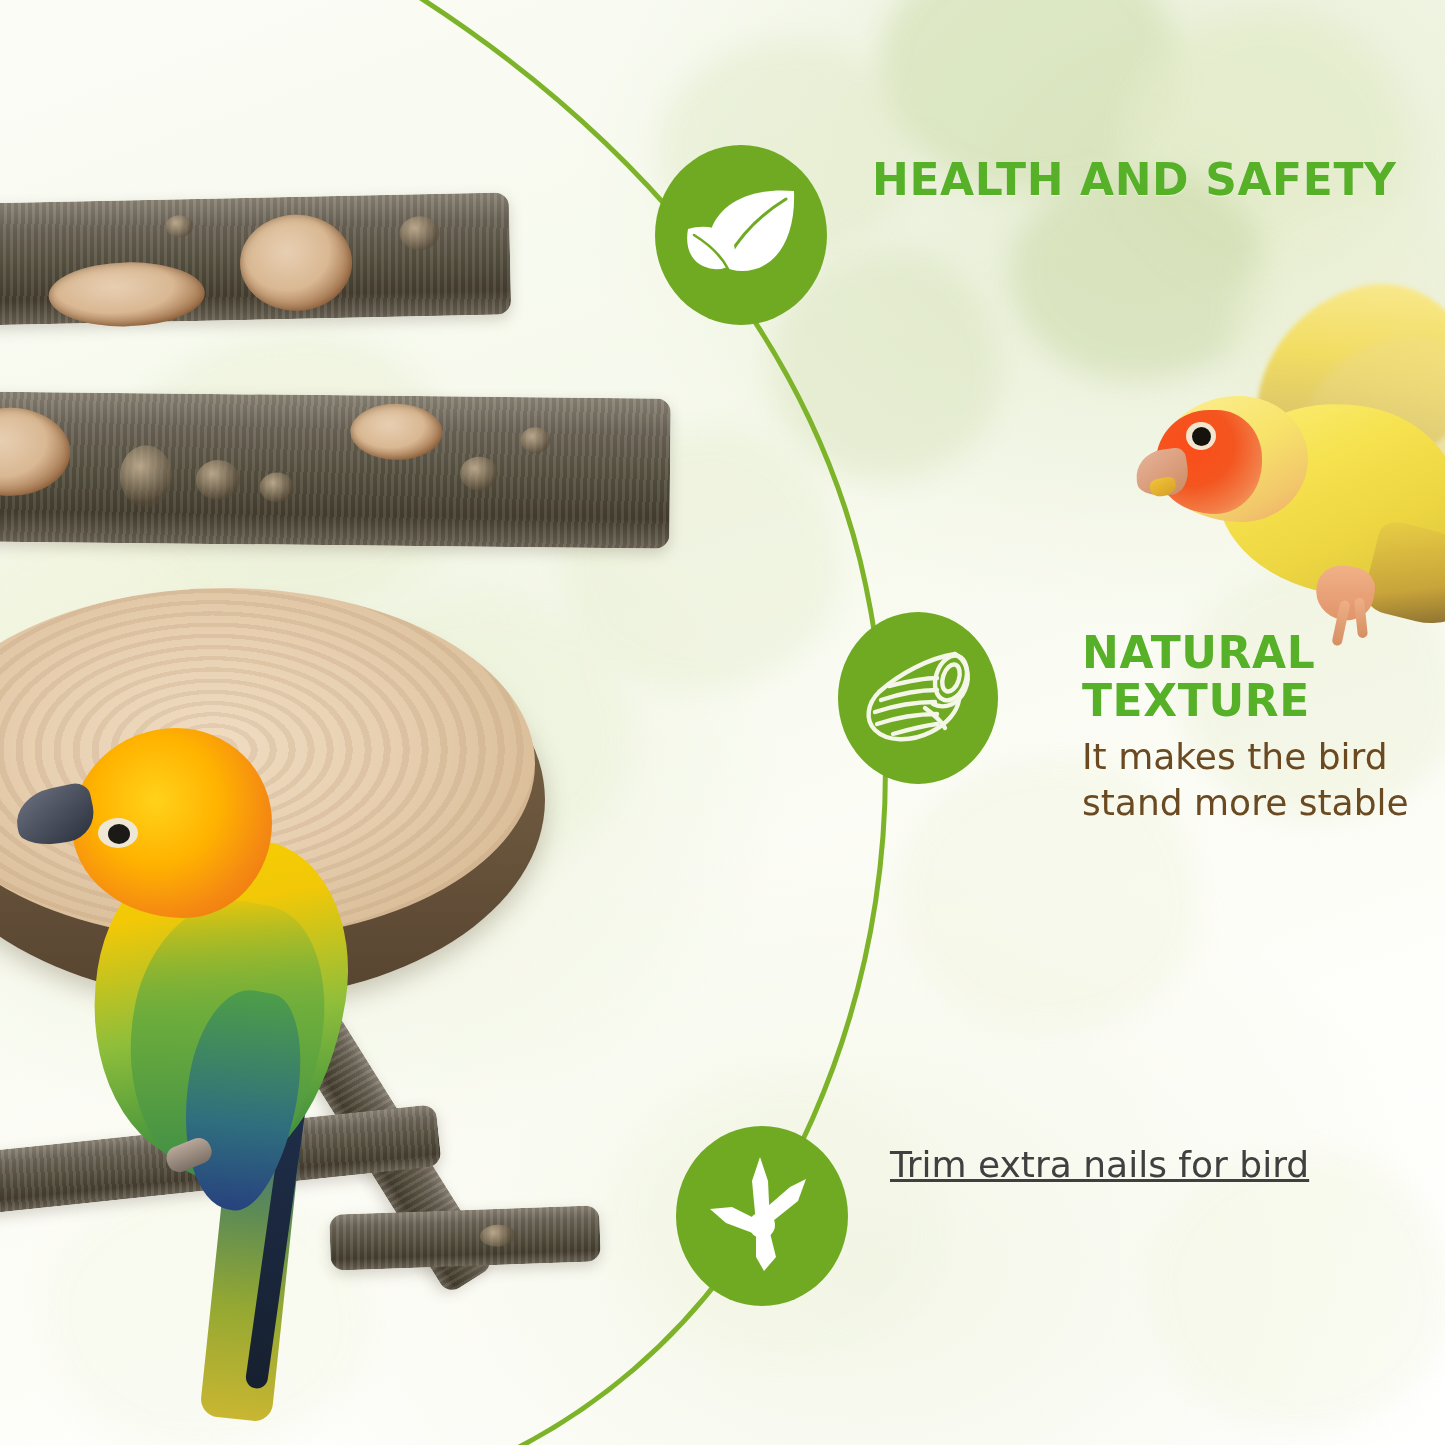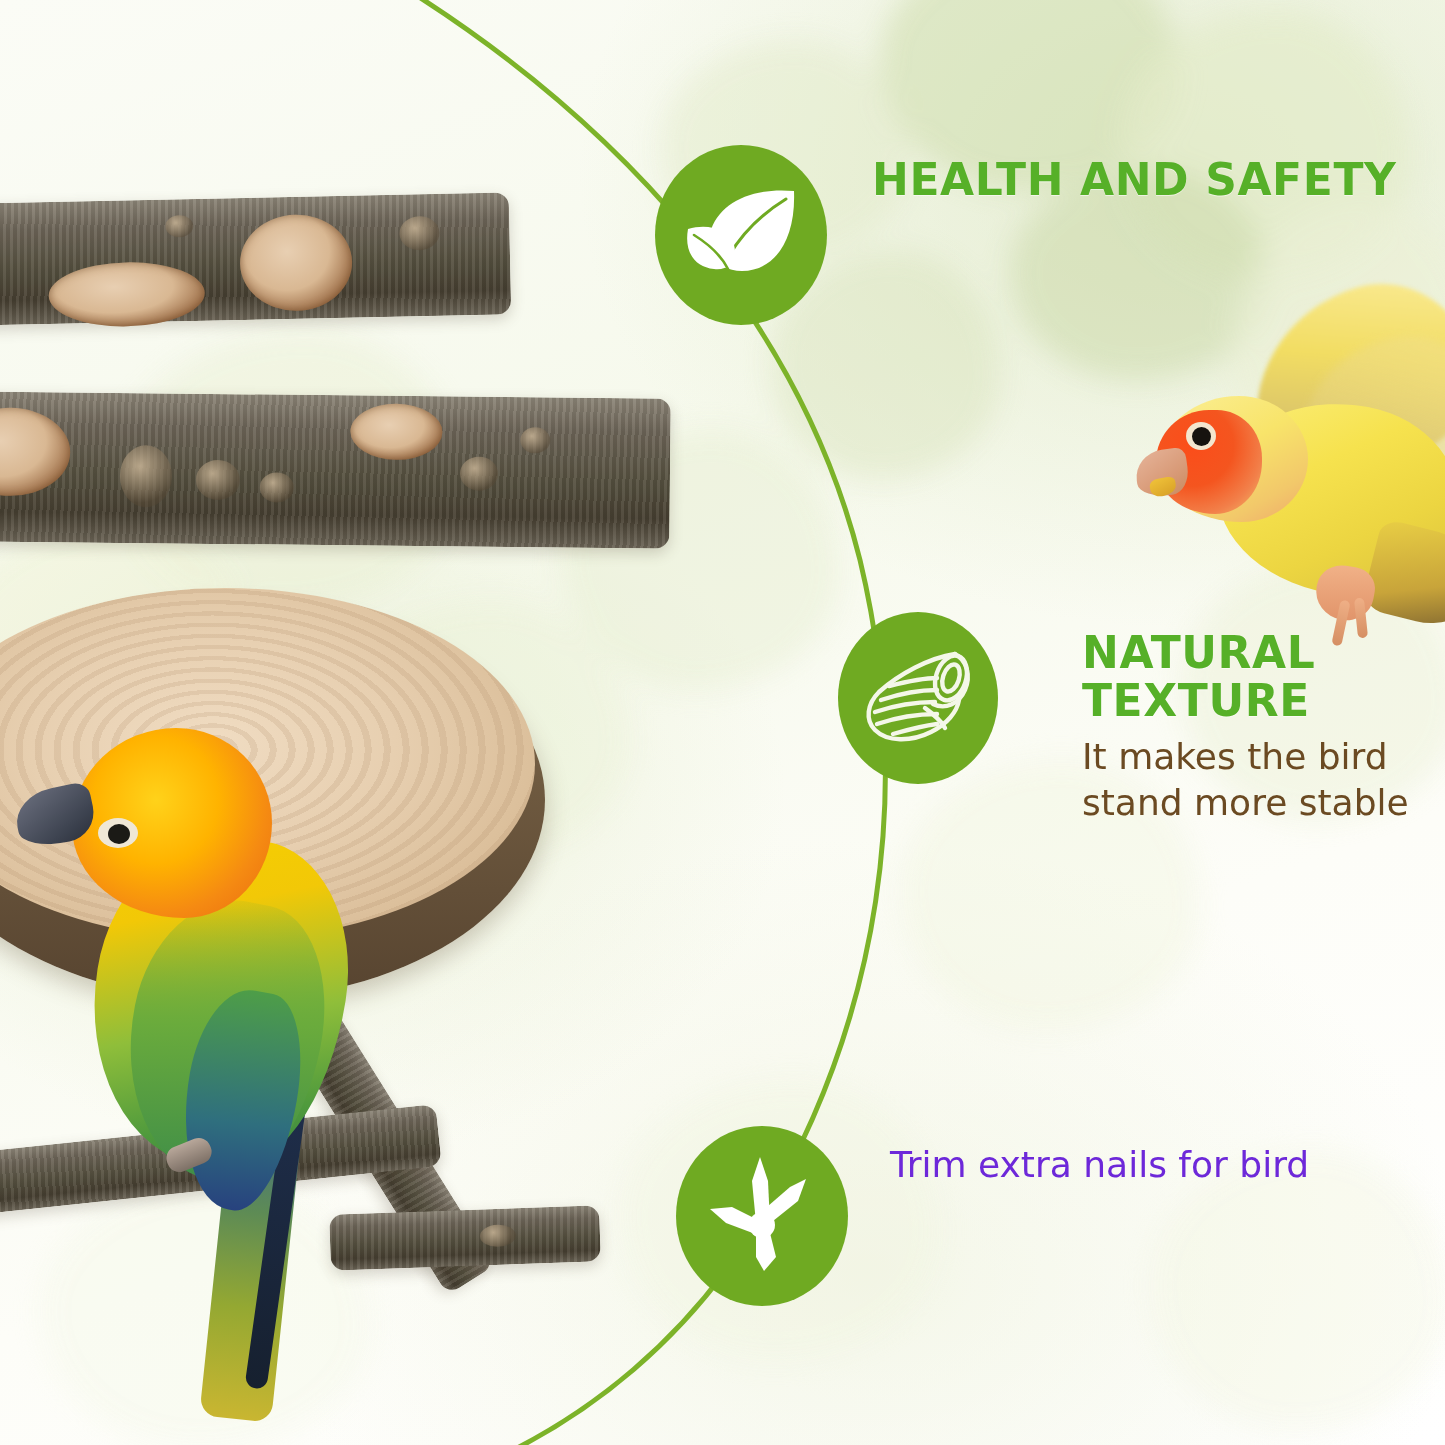--- a/index.html
+++ b/index.html
@@ -300,17 +300,17 @@
       <svg width="112" height="126" viewBox="0 0 112 126" fill="none">
         <path d="M54 4 L 62 28 L 64 70 L 50 70 L 46 28 Z" fill="#ffffff"></path>
         <path d="M100 26 L 92 48 L 62 72 L 54 60 L 84 34 Z" fill="#ffffff"></path>
         <path d="M4 56 L 26 54 L 58 70 L 52 82 L 20 70 Z" fill="#ffffff"></path>
         <path d="M62 72 L 70 104 L 58 118 L 50 104 L 50 76 Z" fill="#ffffff"></path>
         <circle cx="56" cy="72" r="13" fill="#ffffff"></circle>
       </svg>
     </div>
 
     <div class="feature-text" style="left:890px; top:1132px; width:540px;">
-      <p class="feature-desc" style="color:#6d28d9;">Trim extra nails for bird</p>
+      <p class="feature-desc" style="color:#404040;text-decoration:underline;">Trim extra nails for bird</p>
     </div>
   </div>
 
 </div>
 
 </body></html>

